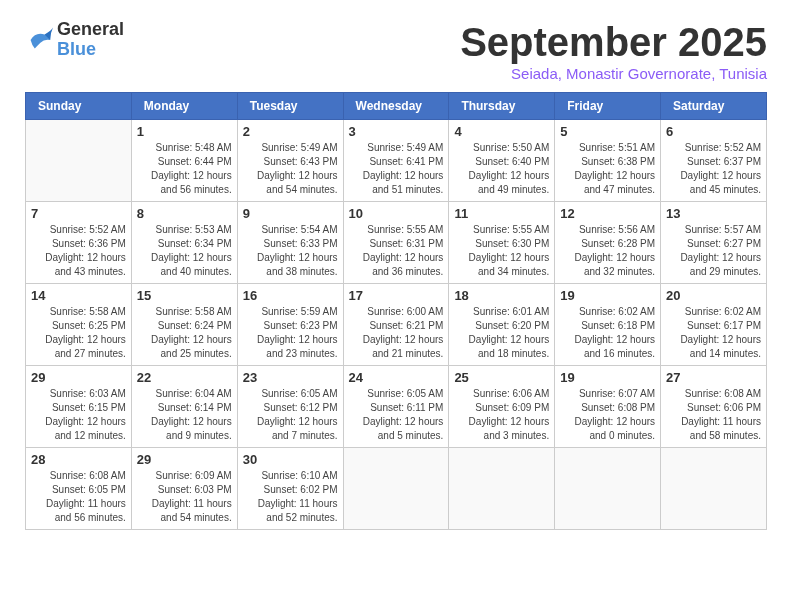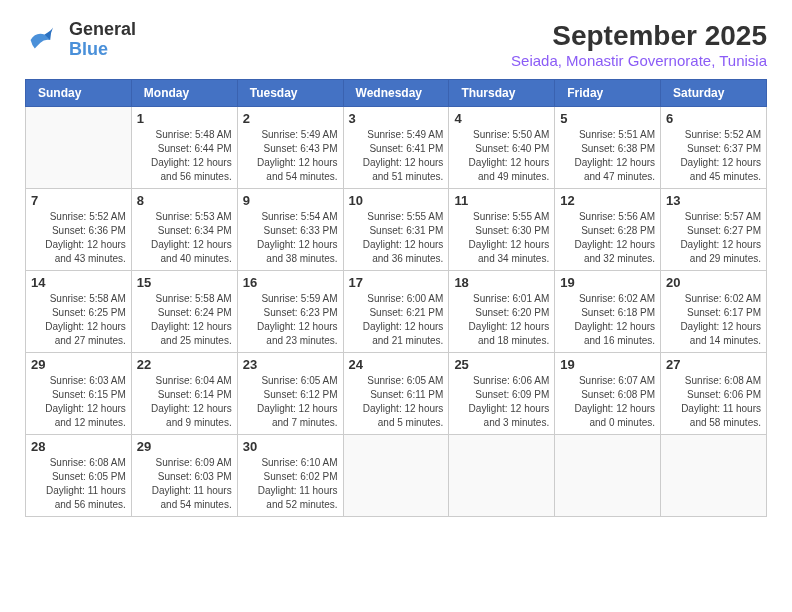--- a/index.html
+++ b/index.html
@@ -12,40 +12,40 @@
     }
     .header {
       display: flex;
       justify-content: space-between;
       align-items: flex-start;
       margin-bottom: 10px;
     }
     .logo {
       display: flex;
       align-items: center;
-      gap: 16px;
+      gap: 4px;
     }
     .logo-text {
       font-size: 18px;
       font-weight: bold;
       color: #333;
       line-height: 1.1;
     }
     .logo-text span {
       color: #4a90d9;
     }
     .logo-bird {
       width: 28px;
       height: 28px;
     }
     .title-block {
       text-align: right;
     }
     .month-title {
-      font-size: 28px;
+      font-size: 40px;
       font-weight: bold;
       color: #333;
     }
     .location {
       font-size: 15px;
       color: #8b5cf6;
     }
     .calendar {
       width: 100%;
       border-collapse: collapse;

